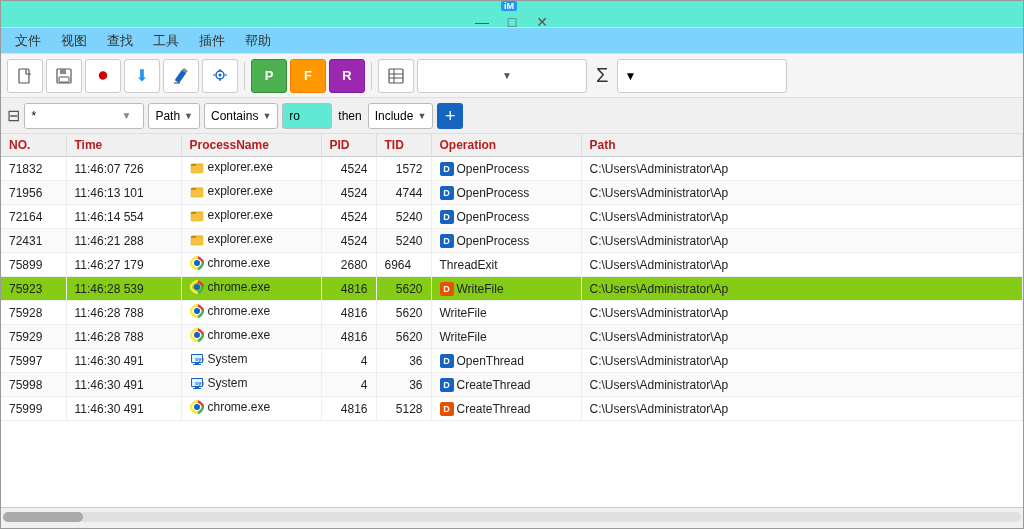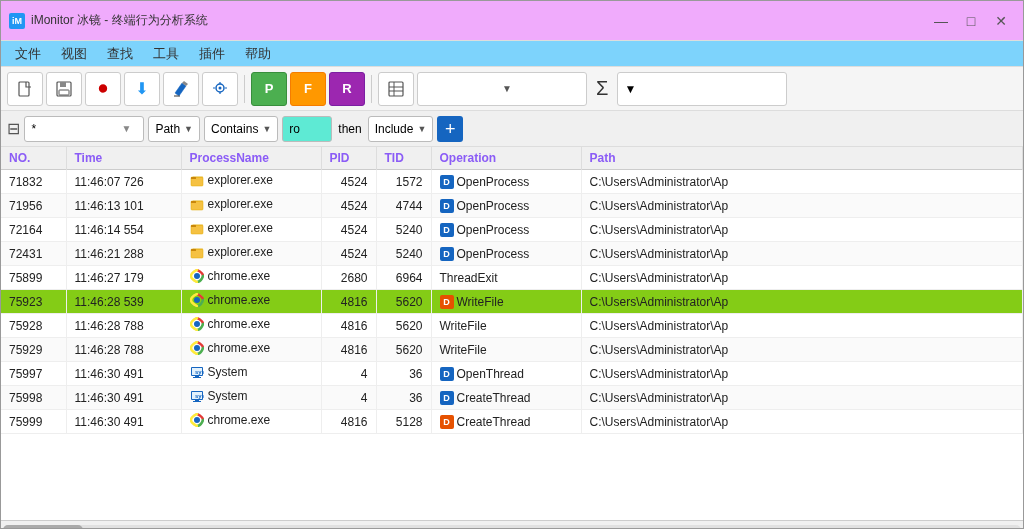--- a/index.html
+++ b/index.html
@@ -7,27 +7,28 @@
       font-family: 'Segoe UI', Arial, sans-serif;
       font-size: 12px;
       background: #f0f0f0;
       width: 1024px;
       height: 529px;
       overflow: hidden;
       border: 1px solid #999;
     }
     
     #titlebar {
-      background: #f0abfc;
+      background: #5eead4;
       border-bottom: 1px solid #ddd;
-      height: 40px;
+      height: 27px;
       display: flex;
       align-items: center;
       padding: 0 8px;
       user-select: none;
+      flex-direction: column;
     }
     #titlebar-icon {
       width: 16px;
       height: 16px;
       margin-right: 6px;
       background: #2196f3;
       border-radius: 2px;
       display: flex; align-items: center; justify-content: center;
       color: white; font-size: 9px; font-weight: bold;
     }
@@ -223,21 +224,21 @@
       border-bottom: 1px solid #ccc;
       position: sticky;
       top: 0;
       z-index: 1;
     }
     thead th {
       text-align: left;
       padding: 4px 8px;
       border-right: 1px solid #ddd;
       font-weight: 600;
-      color: #8b5cf6;
+      color: #b91c1c;
       white-space: nowrap;
       cursor: pointer;
       user-select: none;
     }
     tbody tr {
       border-bottom: 1px solid #eee;
     }
     tbody tr:nth-child(even) { background: #fafafa; }
     tbody td {
       padding: 3px 8px;
@@ -300,21 +301,20 @@
       left: 0;
     }
   </style>
 </head>
 <body>
 
 <div id="titlebar">
   <div id="titlebar-icon">
     <span>iM</span>
   </div>
-  <span id="titlebar-text">iMonitor 冰镜 - 终端行为分析系统</span>
   <div id="titlebar-controls">
     <button class="title-btn">—</button>
     <button class="title-btn">□</button>
     <button class="title-btn close">✕</button>
   </div>
 </div>
 
 <div id="menubar">
 <div class="menu-item">文件</div>
     <div class="menu-item">视图</div>
@@ -510,21 +510,21 @@
       <circle cx="7" cy="7" r="3" fill="#1565c0"></circle>
       <path d="M7 1 Q13 4 13 7" stroke="#e53935" stroke-width="2.5" fill="none" stroke-linecap="round"></path>
       <path d="M13 7 Q11 13 7 13" stroke="#4caf50" stroke-width="2.5" fill="none" stroke-linecap="round"></path>
       <path d="M7 13 Q1 10 1 7 Q1 4 7 1" stroke="#ffeb3b" stroke-width="2.5" fill="none" stroke-linecap="round"></path>
     </svg>
               </span>
         <span>chrome.exe</span>
       </span>
     </td>
     <td style="text-align:right;">2680</td>
-    <td style="text-align:right;">6964</td>
+    <td style="">6964</td>
     <td><span>ThreadExit</span></td>
     <td>C:\Users\Administrator\Ap</td>
   </tr>
         <tr style="background: #84cc16;">
     <td>75923</td>
     <td>11:46:28 539</td>
     <td>
       <span class="proc-icon">
         <span class="proc-icon-img">
                 <svg width="14" height="14" viewBox="0 0 14 14">

